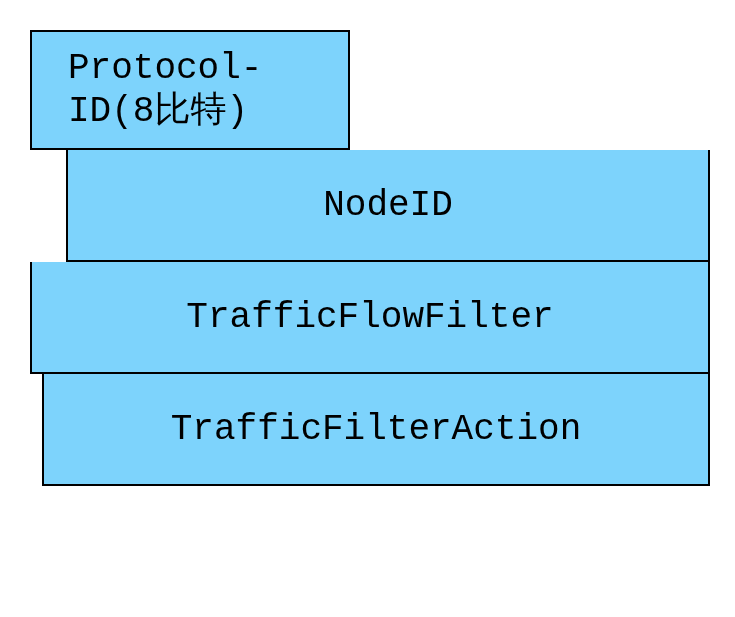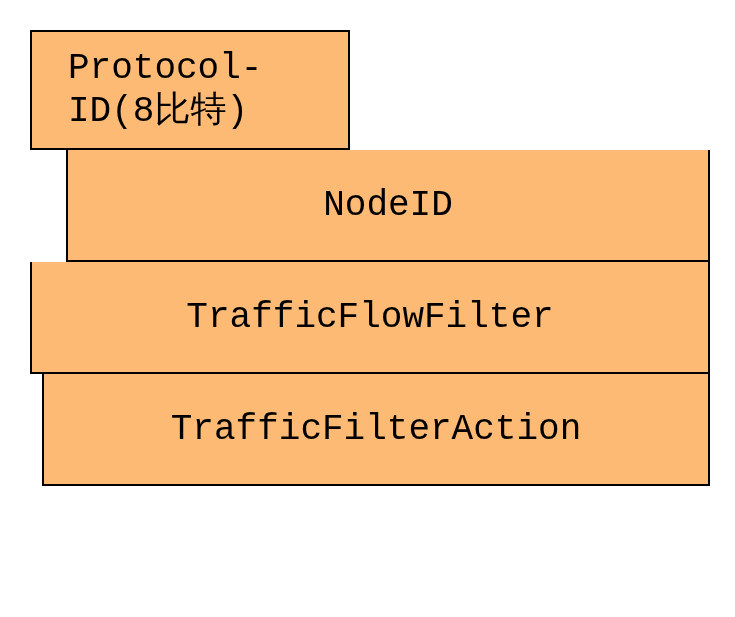--- a/index.html
+++ b/index.html
@@ -21,21 +21,21 @@
       width: 100%;
     }
     .cell {
       border: 2px solid #000;
       display: flex;
       align-items: center;
       justify-content: center;
       font-size: 36px;
       text-align: center;
       padding: 10px 36px;
-      background: #fdba74;
+      background: #7dd3fc;
     }
     .header-cell {
       width: 47%;
       height: 120px;
       justify-content: flex-start;
       align-items: center;
       text-align: left;
       line-height: 1.2;
       padding-left: 36px;
     }

